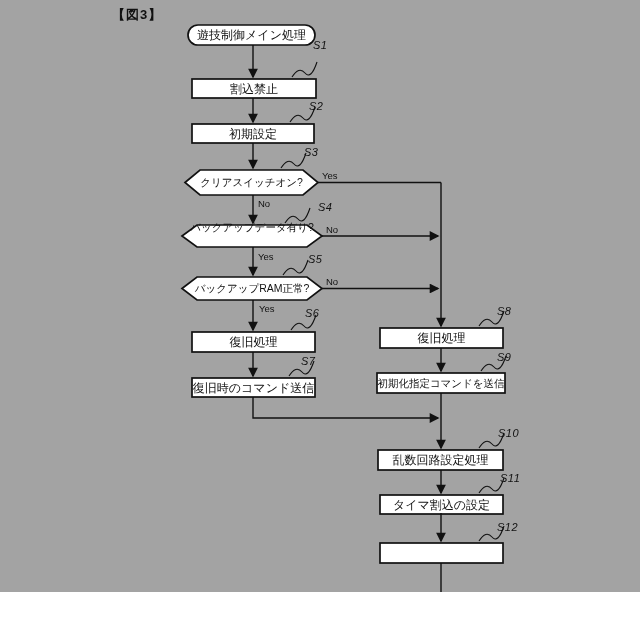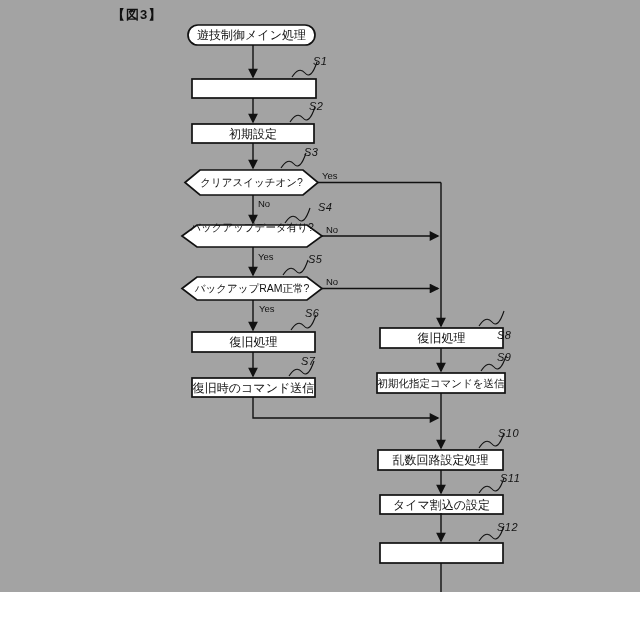--- a/index.html
+++ b/index.html
@@ -91,39 +91,40 @@
     <path class="squig" d="M 479 326 q 7 -11 13 -4 t 12 -11"></path>
     <path class="squig" d="M 481 371 q 7 -11 13 -4 t 12 -11"></path>
     <path class="squig" d="M 479 448 q 7 -11 13 -4 t 12 -11"></path>
     <path class="squig" d="M 479 493 q 7 -11 13 -4 t 12 -11"></path>
     <path class="squig" d="M 479 541 q 7 -11 13 -4 t 12 -11"></path>
   </svg>
 
   <div class="abs figure-title" style="left:112px; top:6px;">【図3】</div>
 
   <div class="abs node-label" style="left:188px; top:25px; width:127px; height:20px;">遊技制御メイン処理</div>
+  <div class="abs node-label" style="left:192px; top:79px; width:124px; height:19px;">割込禁止</div>
   <div class="abs node-label fs-small" style="left:185px; top:170px; width:133px; height:25px;">クリアスイッチオン?</div>
   <div class="abs node-label" style="left:192px; top:124px; width:122px; height:19px;">初期設定</div>
   <div class="abs node-label fs-small" style="left:182px; top:216px; width:140px; height:22px;">バックアップデータ有り?</div>
   <div class="abs node-label fs-small" style="left:182px; top:277px; width:140px; height:23px;">バックアップRAM正常?</div>
   <div class="abs node-label" style="left:192px; top:332px; width:123px; height:20px;">復旧処理</div>
   <div class="abs node-label" style="left:192px; top:378px; width:123px; height:19px;">復旧時のコマンド送信</div>
   <div class="abs node-label" style="left:380px; top:328px; width:123px; height:20px;">復旧処理</div>
   <div class="abs node-label fs-small" style="left:377px; top:373px; width:128px; height:20px;">初期化指定コマンドを送信</div>
   <div class="abs node-label" style="left:378px; top:450px; width:125px; height:20px;">乱数回路設定処理</div>
   <div class="abs node-label" style="left:380px; top:495px; width:123px; height:19px;">タイマ割込の設定</div>
 
-  <div class="abs step-label" style="left:313px; top:56px;text-align:center;">S1</div>
+  <div class="abs step-label" style="left:313px; top:40px;text-align:center;">S1</div>
   <div class="abs step-label" style="left:296px; top:101px;margin-left:13px;">S2</div>
   <div class="abs step-label" style="left:304px; top:147px;">S3</div>
   <div class="abs step-label" style="left:318px; top:202px;">S4</div>
   <div class="abs step-label" style="left:308px; top:254px;">S5</div>
   <div class="abs step-label" style="left:305px; top:308px;">S6</div>
   <div class="abs step-label" style="left:301px; top:356px;">S7</div>
-  <div class="abs step-label" style="left:497px; top:306px;margin-top:24px;">S8</div>
+  <div class="abs step-label" style="left:497px; top:306px;">S8</div>
   <div class="abs step-label" style="left:497px; top:352px;">S9</div>
   <div class="abs step-label" style="left:498px; top:428px;">S10</div>
   <div class="abs step-label" style="left:500px; top:473px;">S11</div>
   <div class="abs step-label" style="left:497px; top:522px;">S12</div>
 
   <div class="abs branch-label" style="left:322px; top:171px;">Yes</div>
   <div class="abs branch-label" style="left:258px; top:199px;">No</div>
   <div class="abs branch-label" style="left:326px; top:225px;">No</div>
   <div class="abs branch-label" style="left:258px; top:252px;">Yes</div>
   <div class="abs branch-label" style="left:326px; top:277px;">No</div>

